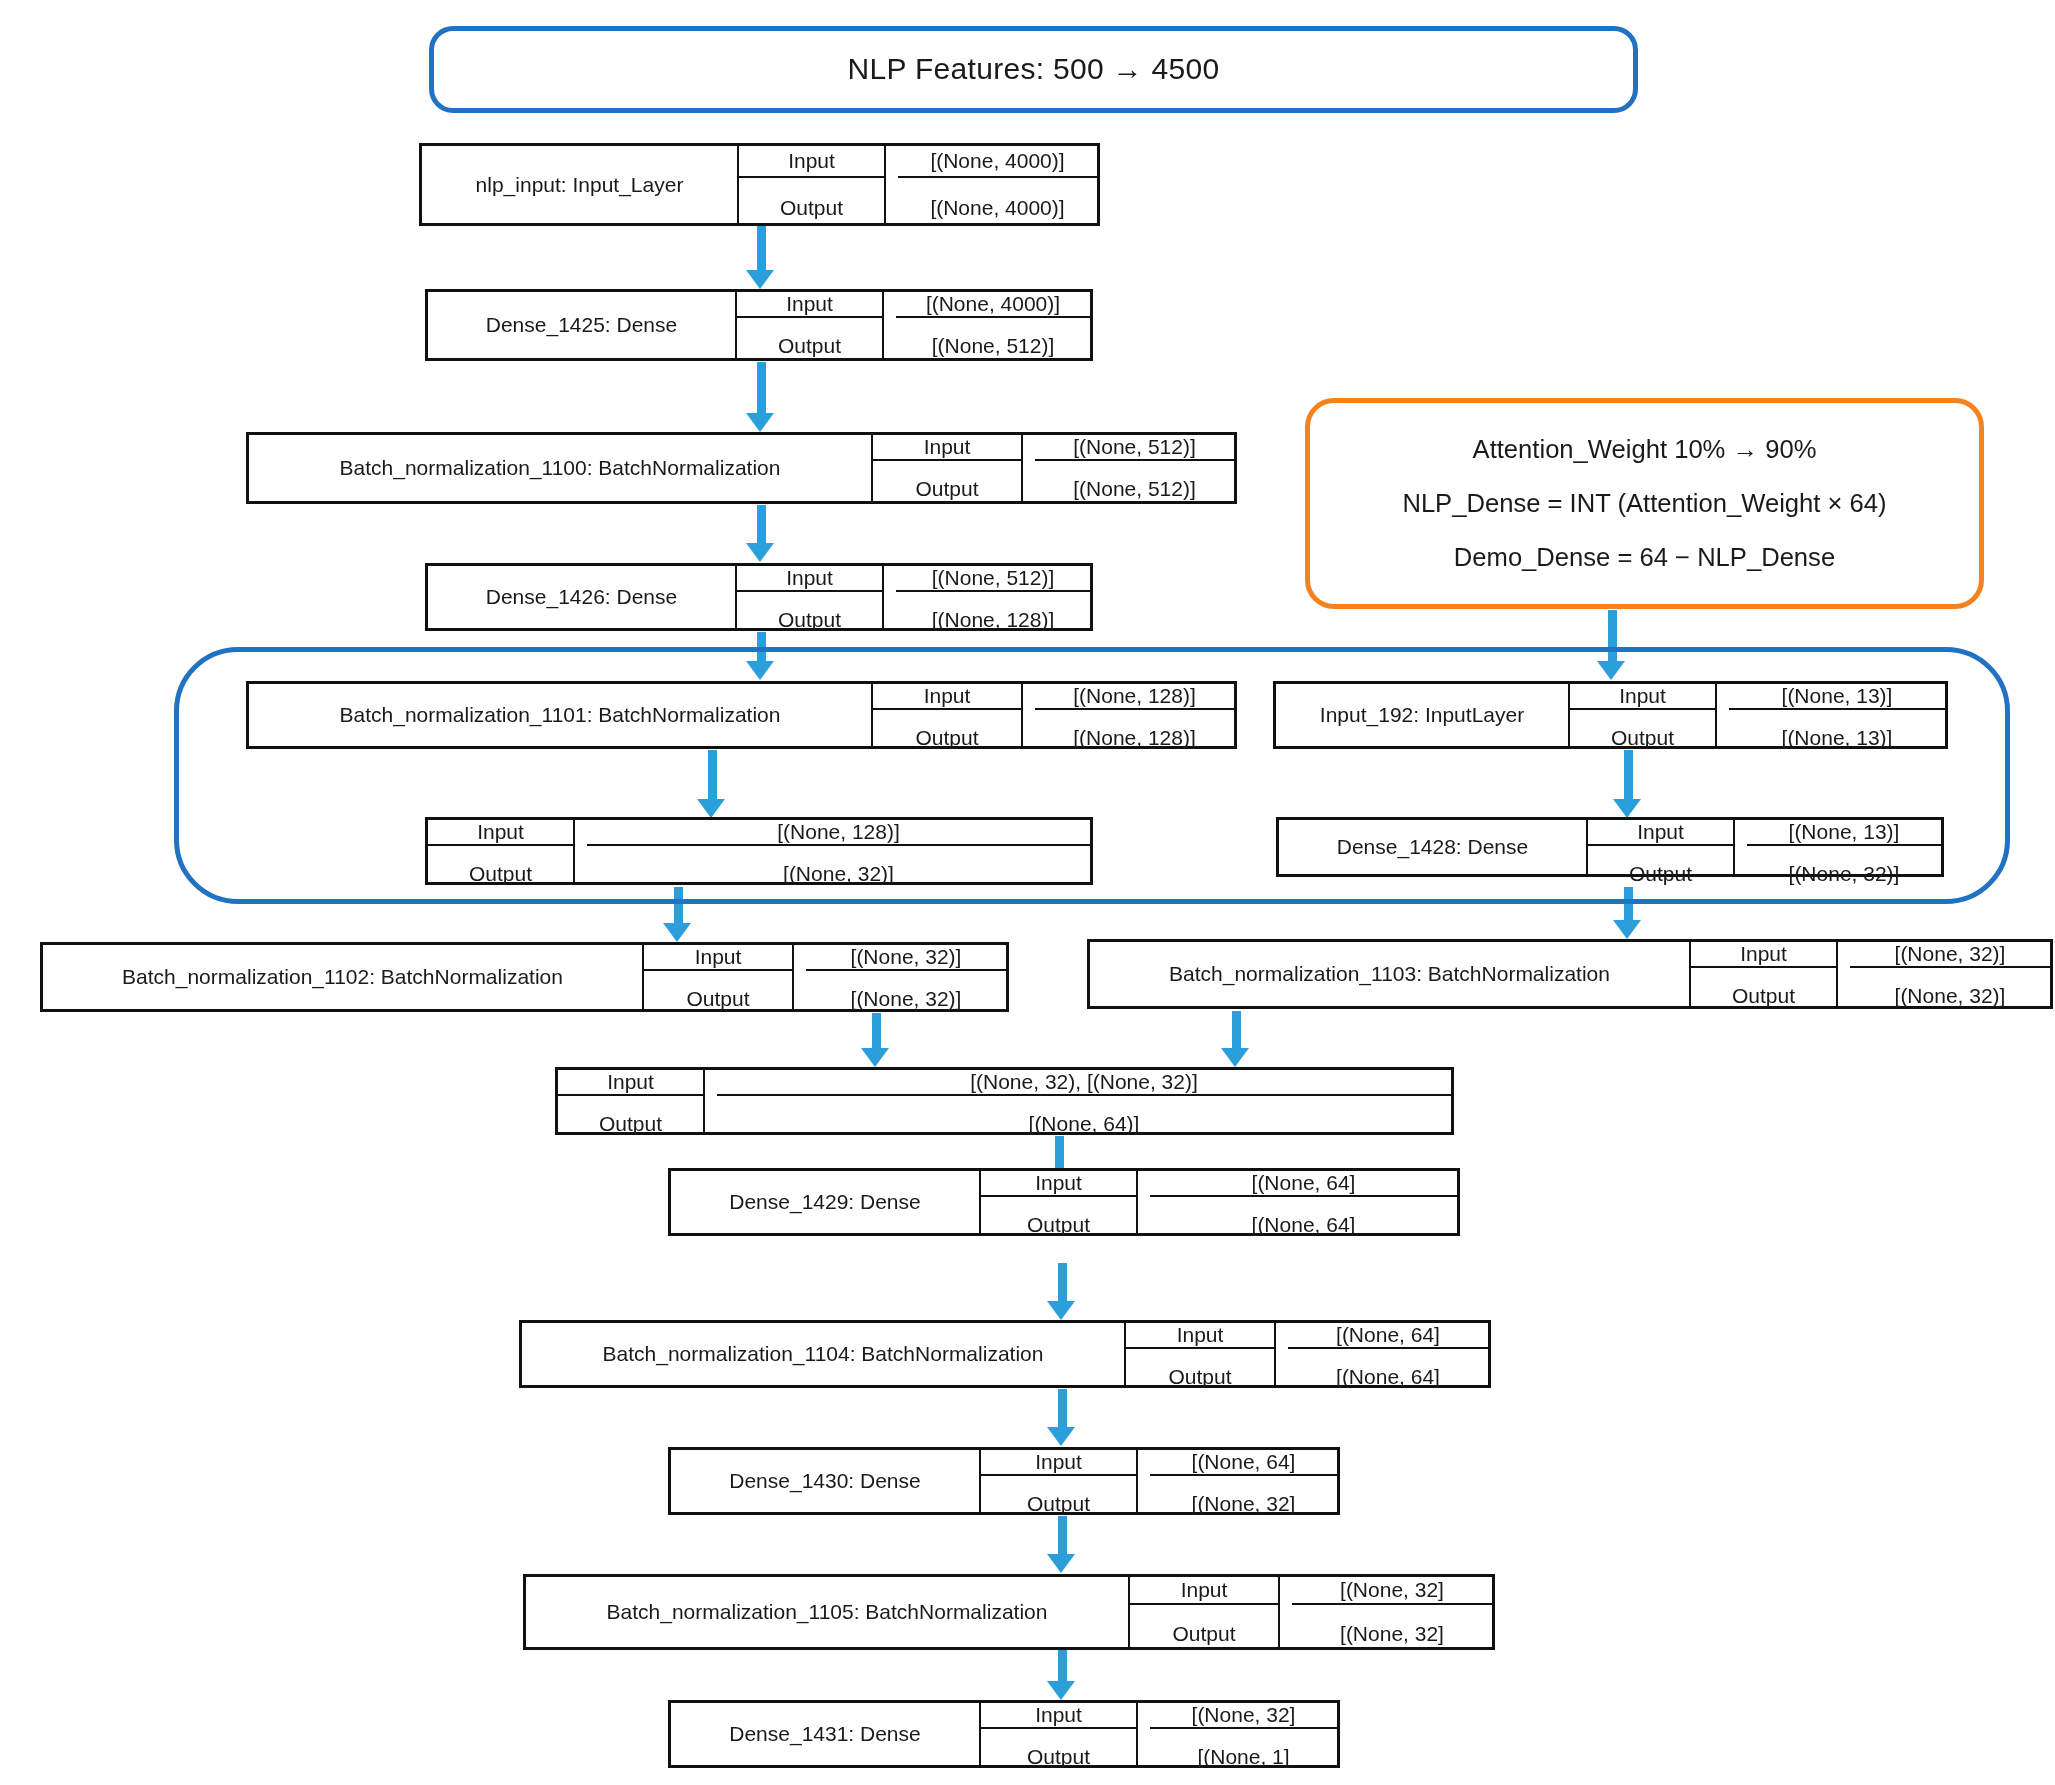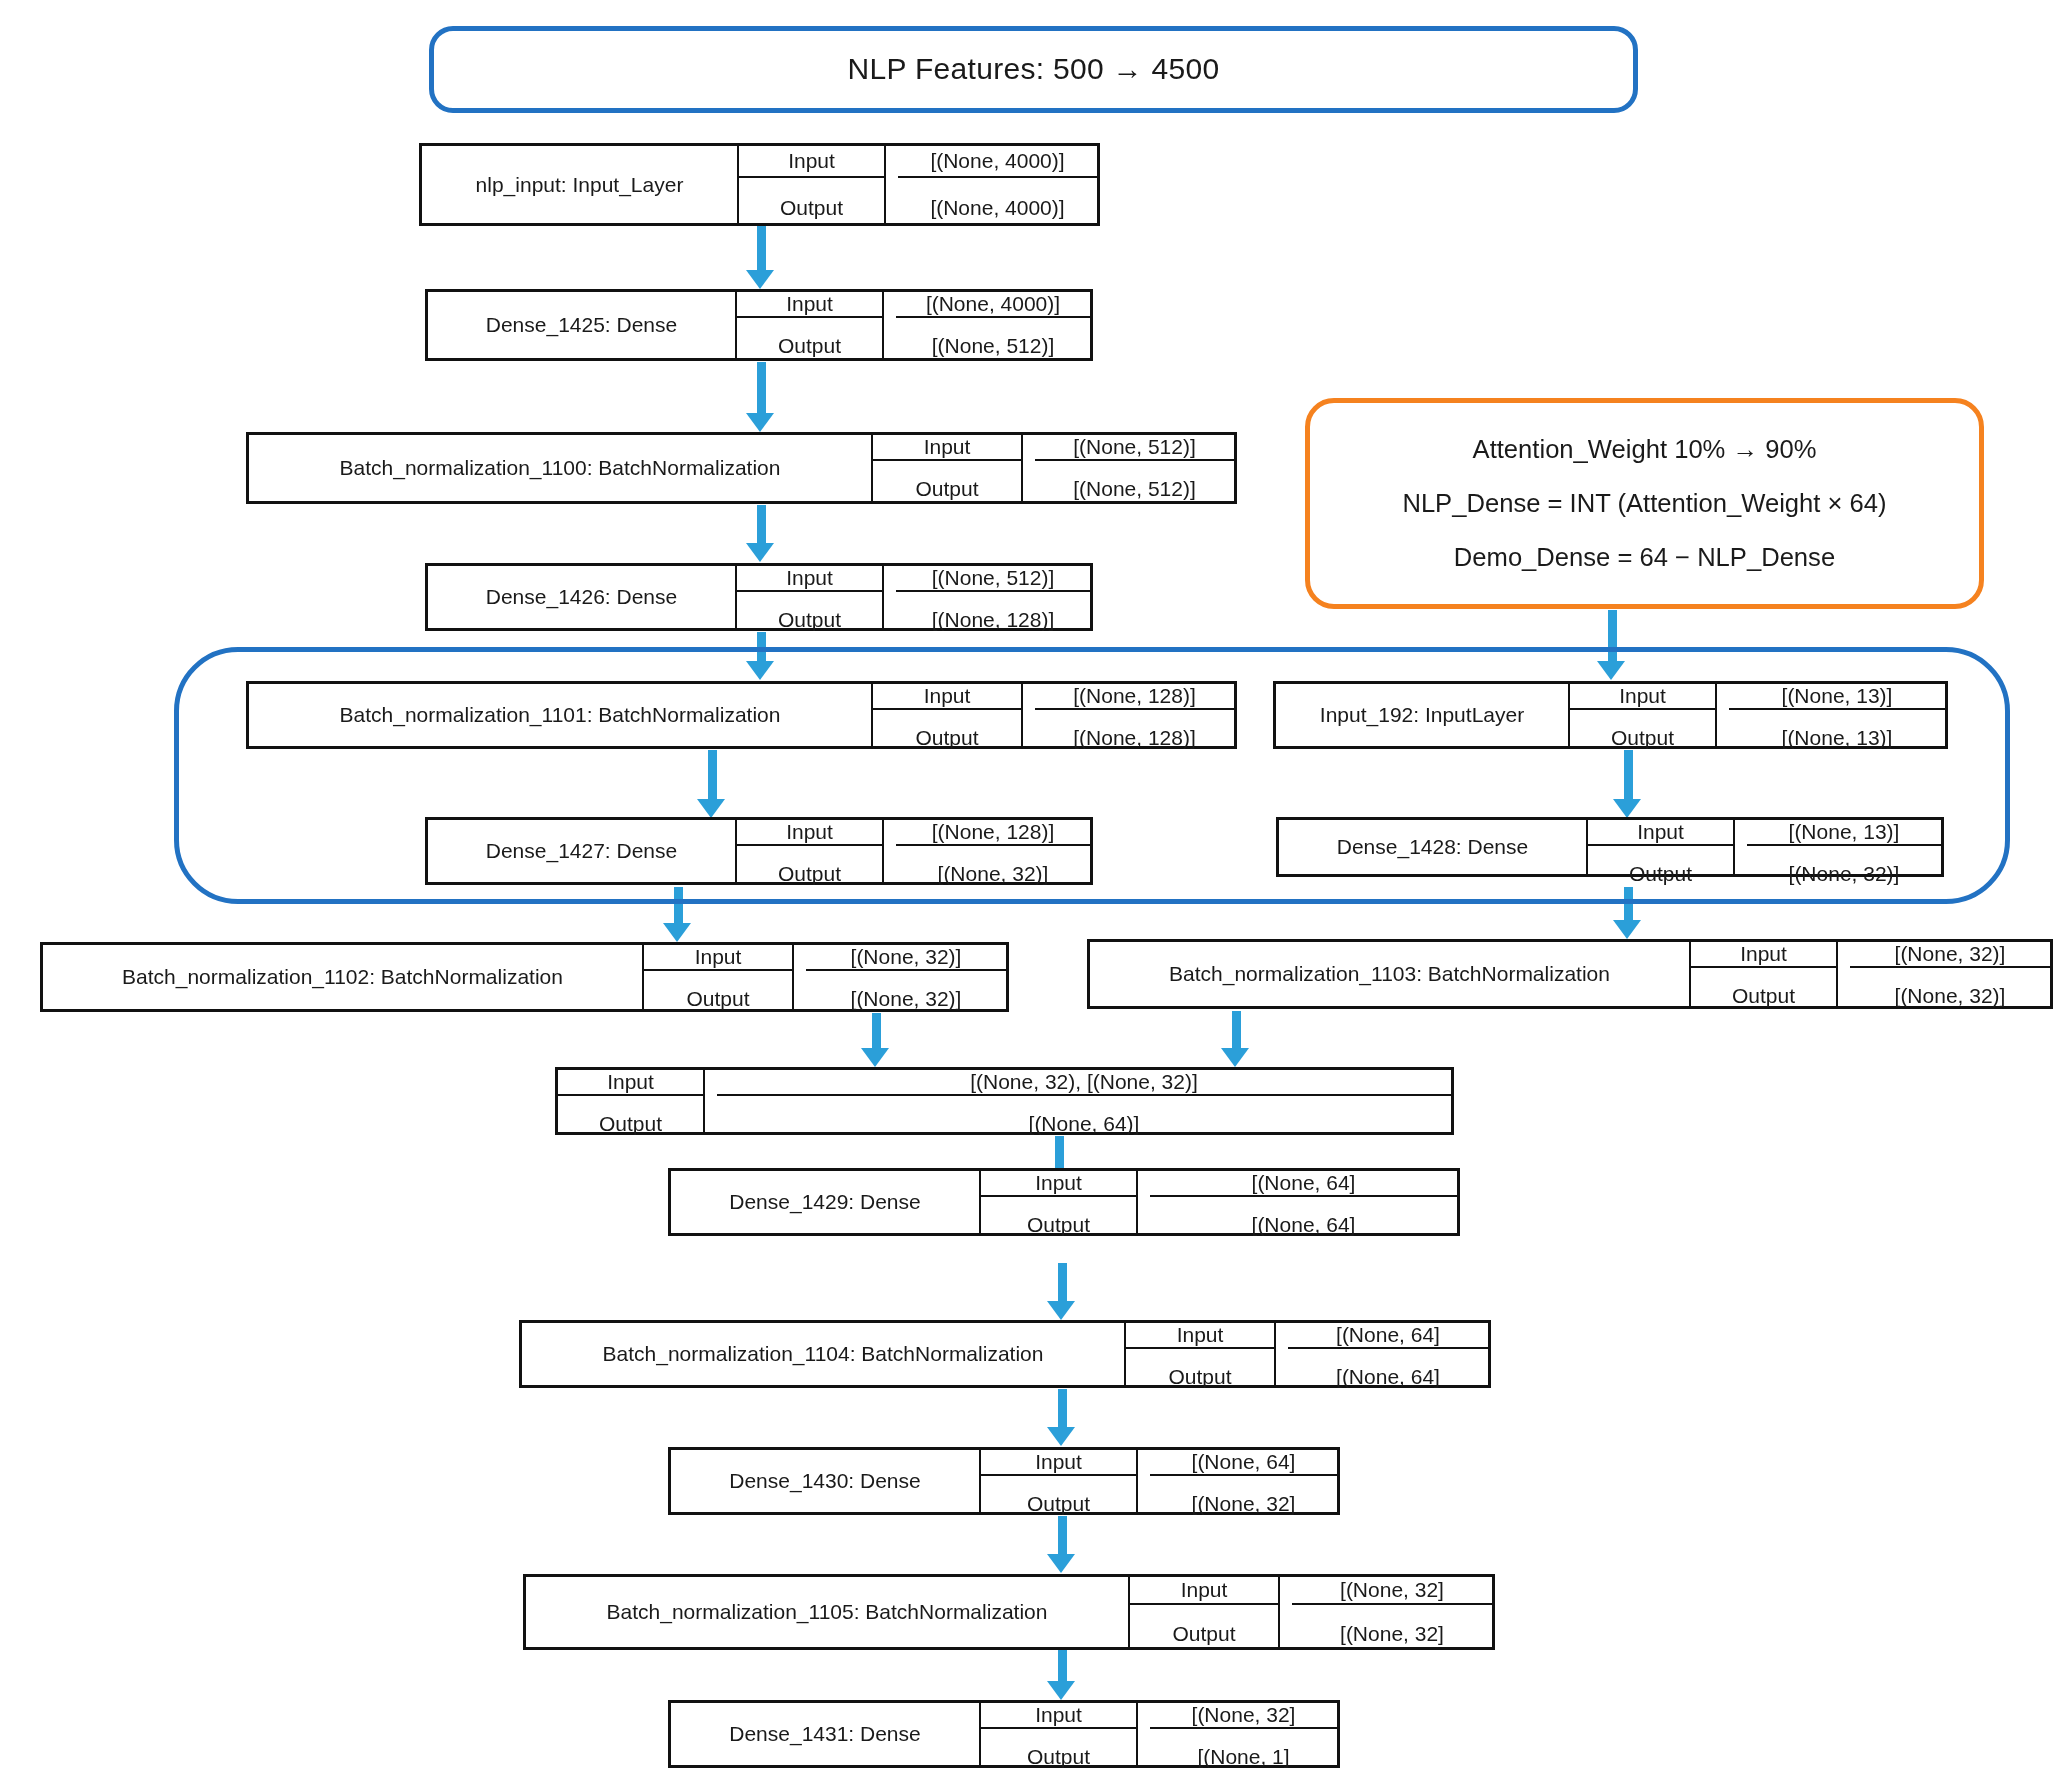--- a/index.html
+++ b/index.html
@@ -121,21 +121,20 @@
       <div class="cell">Input</div>
       <div class="cell">Output</div>
     </div>
     <div class="col val">
       <div class="cell">[(None, 13)]</div>
       <div class="cell">[(None, 13)]</div>
     </div>
   </div>
 
   <div class="node" style="left:425px;top:817px;width:668px;height:68px">
-    <div class="name" style="width:309px">Dense_1427: Dense</div>
     <div class="col lbl" style="width:147px">
       <div class="cell">Input</div>
       <div class="cell">Output</div>
     </div>
     <div class="col val">
       <div class="cell">[(None, 128)]</div>
       <div class="cell">[(None, 32)]</div>
     </div>
   </div>
 

